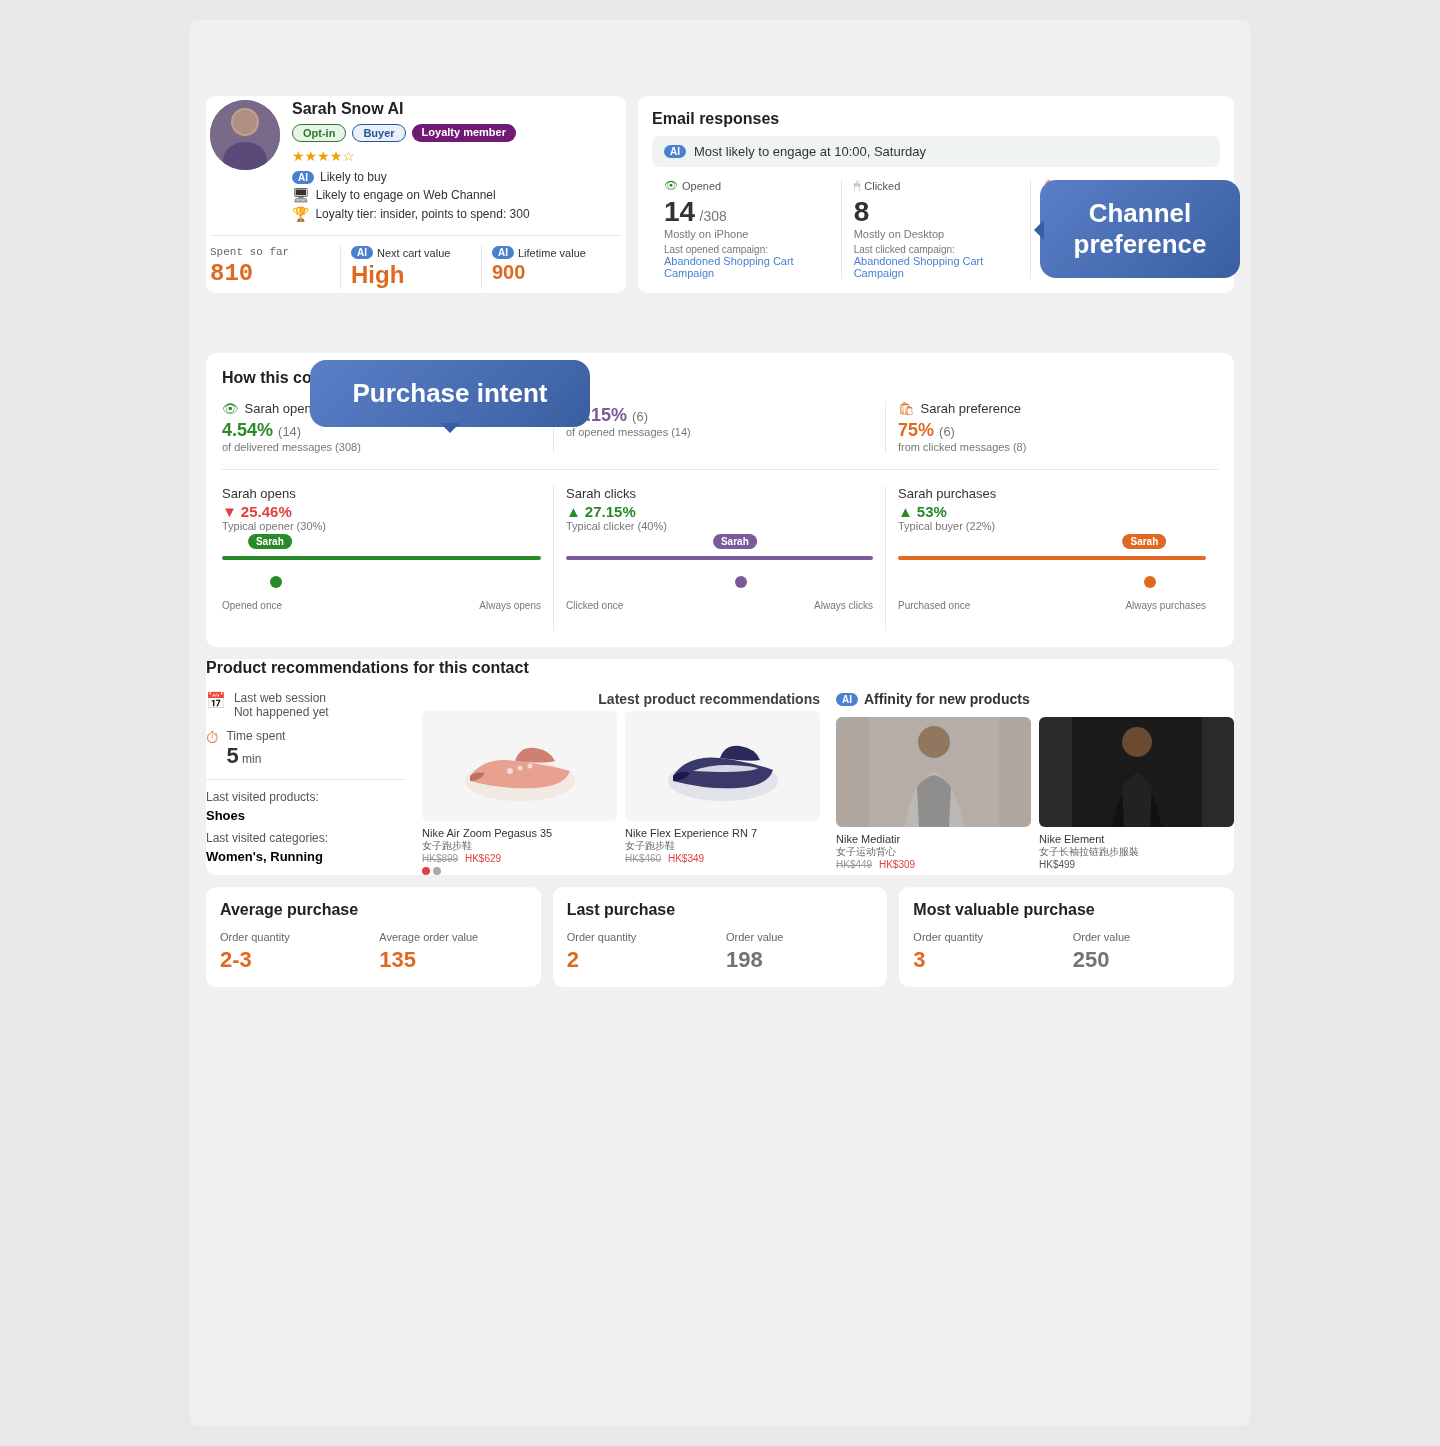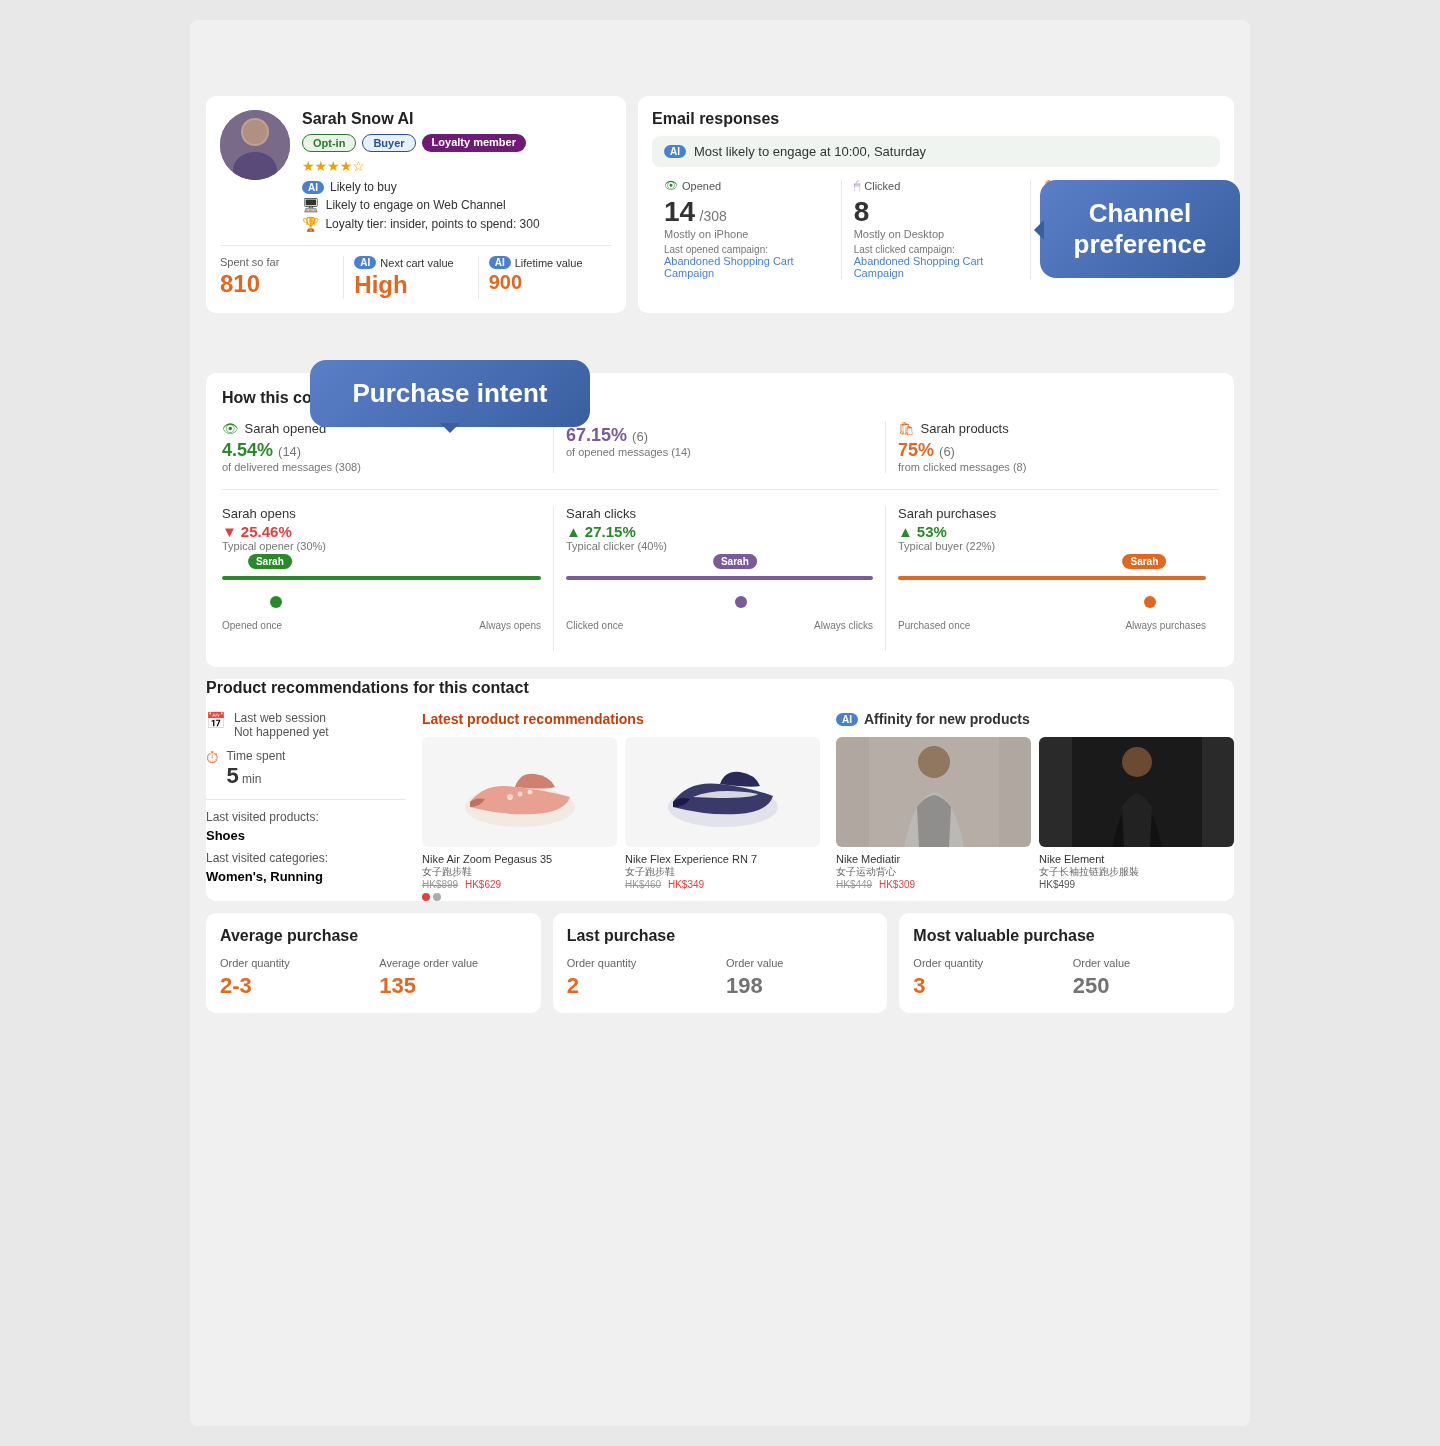--- a/index.html
+++ b/index.html
@@ -97,21 +97,21 @@
       display: flex;
       gap: 12px;
       margin-top: 60px;
       margin-bottom: 12px;
     }
 
     
     .profile-card {
       background: white;
       border-radius: 10px;
-      padding: 14px;
+      padding: 4px;
       width: 420px;
       flex-shrink: 0;
     }
     .profile-header {
       display: flex;
       align-items: flex-start;
       gap: 12px;
     }
     .avatar {
       width: 70px;
@@ -172,21 +172,21 @@
       border-top: 1px solid #e8e8e8;
       margin-top: 10px;
       padding-top: 10px;
       gap: 0;
     }
     .metric-cell {
       flex: 1;
       padding: 0 10px;
       border-right: 1px solid #e8e8e8;
     }
-    .metric-cell:first-child { padding-left: 0; }
+    .metric-cell:first-child { padding-left: 0; font-family: Liberation Mono, monospace; }
     .metric-cell:last-child { border-right: none; }
     .metric-label { font-size: 11px; color: #666; margin-bottom: 2px; }
     .metric-value { font-size: 24px; font-weight: 700; color: #e06820; }
     .metric-value-blue { font-size: 20px; font-weight: 700; color: #e06820; }
     .metric-header { display: flex; align-items: center; gap: 4px; margin-bottom: 2px; }
     .metric-header-label { font-size: 11px; color: #333; font-weight: 500; }
 
     
     .email-card {
       background: white;
@@ -315,21 +315,21 @@
       grid-template-columns: 200px 1fr 1fr;
       gap: 16px;
     }
     .product-left { }
     .product-left-item { display: flex; align-items: flex-start; gap: 8px; font-size: 12px; color: #333; margin-bottom: 10px; }
     .product-left-time { font-size: 22px; font-weight: 700; color: #333; }
     .product-left-label { font-size: 12px; color: #555; display: inline; }
     .product-visited { margin-top: 10px; border-top: 1px solid #e8e8e8; padding-top: 10px; }
 
     .product-recommendations { }
-    .product-rec-title { font-size: 14px; font-weight: 600; color: #c2410c; margin-bottom: 10px; }
+    .product-rec-title { font-size: 14px; font-weight: 600; color: #404040; margin-bottom: 4px; text-align: right; }
     .product-rec-grid { display: grid; grid-template-columns: 1fr 1fr; gap: 8px; }
     .product-rec-item { }
     .product-rec-img {
       width: 100%;
       height: 110px;
       border-radius: 6px;
       object-fit: cover;
       background: #f5f5f5;
       display: flex;
       align-items: center;
@@ -518,21 +518,21 @@
         </div>
         <div class="engagement-percent-purple">
           <span>67.15%</span>
           <span style="font-size:13px; color:#777; font-weight:400;">(6)</span>
         </div>
         <div class="engagement-sub">of opened messages (14)</div>
       </div>
       <div class="engagement-cell">
         <div class="engagement-header">
           <span class="buy-icon">🛍</span>
-          <span>Sarah products</span>
+          <span>Sarah preference</span>
         </div>
         <div class="engagement-percent-orange">
           <span>75%</span>
           <span style="font-size:13px; color:#777; font-weight:400;">(6)</span>
         </div>
         <div class="engagement-sub">from clicked messages (8)</div>
       </div>
     </div>
 
     <div class="sliders-grid">

